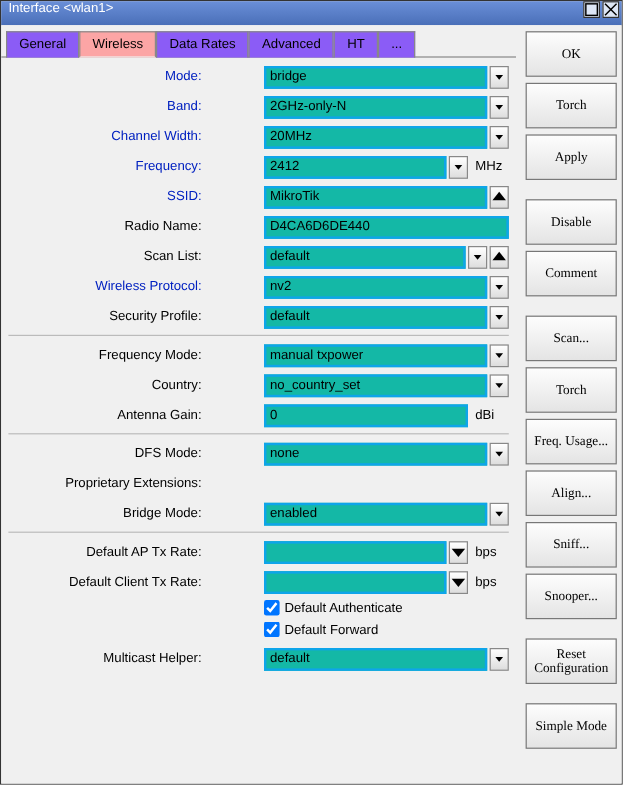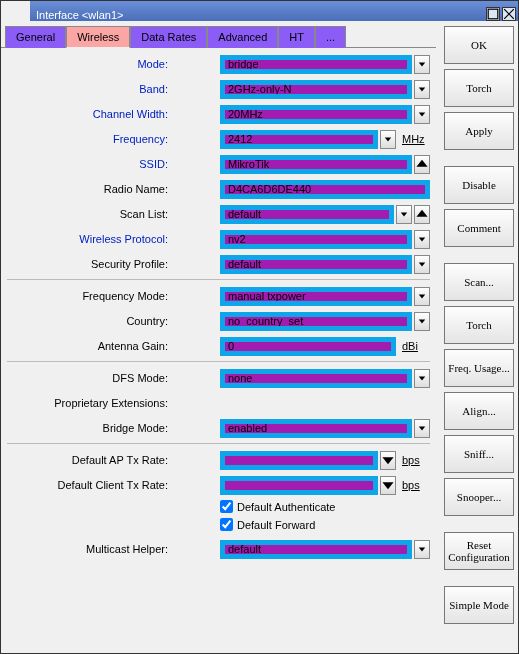--- a/index.html
+++ b/index.html
@@ -1,35 +1,35 @@
 <!DOCTYPE html>
 <html><head>
 <meta charset="utf-8">
 <style>
 * { box-sizing: border-box; margin: 0; padding: 0; }
 body { font-family: Tahoma, Arial, sans-serif; font-size: 11px; background: #fff; }
 .window { width: 519px; height: 654px; border: 1px solid #333; background: #f0f0f0; display: flex; flex-direction: column; }
-.titlebar { background: linear-gradient(#6a8fd8, #4a6fb8); color: #fff; height: 20px; display: flex; align-items: flex-end; padding: 0 2px 0 6px; margin-left: 29px; }
+.titlebar { background: linear-gradient(#6a8fd8, #4a6fb8); color: #fff; height: 20px; display: flex; align-items: flex-start; padding: 0 2px 0 6px; }
 .titlebar .title { flex: 1; font-size: 11px; }
 .titlebar .win-btn { width: 14px; height: 14px; background: #dde6f5; border: 1px solid #333; margin-left: 2px; display: flex; align-items: center; justify-content: center; font-size: 10px; color: #000; cursor: pointer; }
 .content { flex: 1; display: flex; background: #f0f0f0; padding: 4px 4px 4px 0; overflow: hidden; }
 .left { flex: 1; display: flex; flex-direction: column; }
 .tabs { display: flex; border-bottom: 1px solid #888; padding-left: 4px; }
 .tab { padding: 4px 10px; border: 1px solid #888; border-bottom: none; background: #8b5cf6; margin-right: 0px; cursor: pointer; position: relative; top: 1px; font-size: 11px; }
 .tab.active { background: #fca5a5; border-bottom: 1px solid #f0f0f0; }
 .form { padding: 6px 6px; flex: 1; overflow-y: auto; }
 .row { display: flex; align-items: center; margin-bottom: 5px; min-height: 20px; gap: 48px; }
 .row .lbl { width: 165px; text-align: right; padding-right: 4px; color: #000; }
 .row .lbl.blue { color: #0020c0; }
 .row .field { flex: 1; display: flex; align-items: center; gap: 2px; }
-.row .field input[type=text] { flex: 1; height: 19px; border: 5px solid #0ea5e9; padding: 0 3px; font-size: 11px; background: #a21caf; font-family: inherit; }
+.row .field input[type=text] { flex: 1; height: 19px; border: 2px solid #0ea5e9; padding: 0 3px; font-size: 11px; background: #14b8a6; font-family: inherit; }
 .drop-btn { width: 16px; height: 19px; border: 1px solid #888; background: linear-gradient(#fff,#ddd); display: flex; align-items: center; justify-content: center; cursor: pointer; }
 .drop-btn svg { width: 8px; height: 8px; }
 .tri-btn { width: 16px; height: 19px; border: 1px solid #888; background: linear-gradient(#fff,#ddd); display: flex; align-items: center; justify-content: center; cursor: pointer; }
-.unit { padding-left: 4px; width: 32px; text-decoration: underline; }
+.unit { padding-left: 4px; width: 32px; }
 .sep { height: 1px; background: #bbb; margin: 4px 0 6px 0; }
 .right { width: 134px; display: flex; flex-direction: column; gap: 5px; padding-left: 8px; padding-top: 1px; }
 .btn { height: 38px; border: 1px solid #777; background: linear-gradient(#fdfdfd,#e4e4e4); cursor: pointer; font-size: 11px; font-family: Liberation Serif, serif; display: flex; align-items: center; justify-content: center; text-align: center; }
 .chk-row { display: flex; align-items: center; margin-bottom: 3px; }
 .chk-row input { margin-right: 4px; }
 </style>
 </head>
 <body>
 
 <div class="window">

